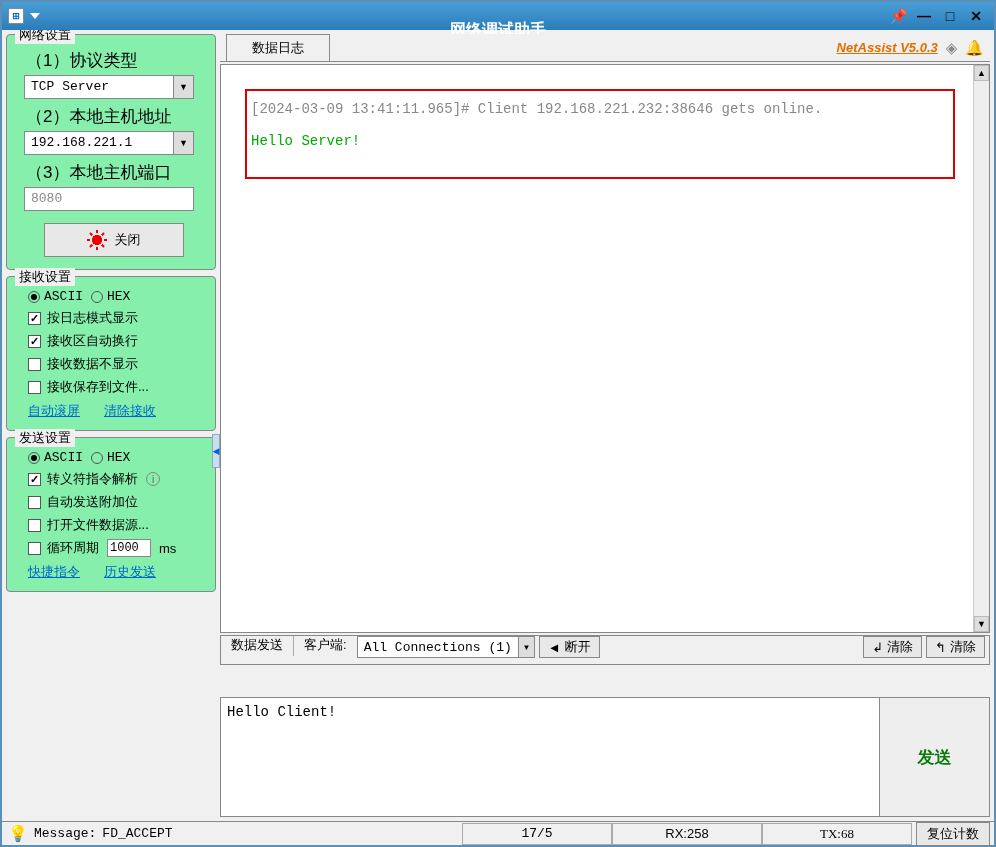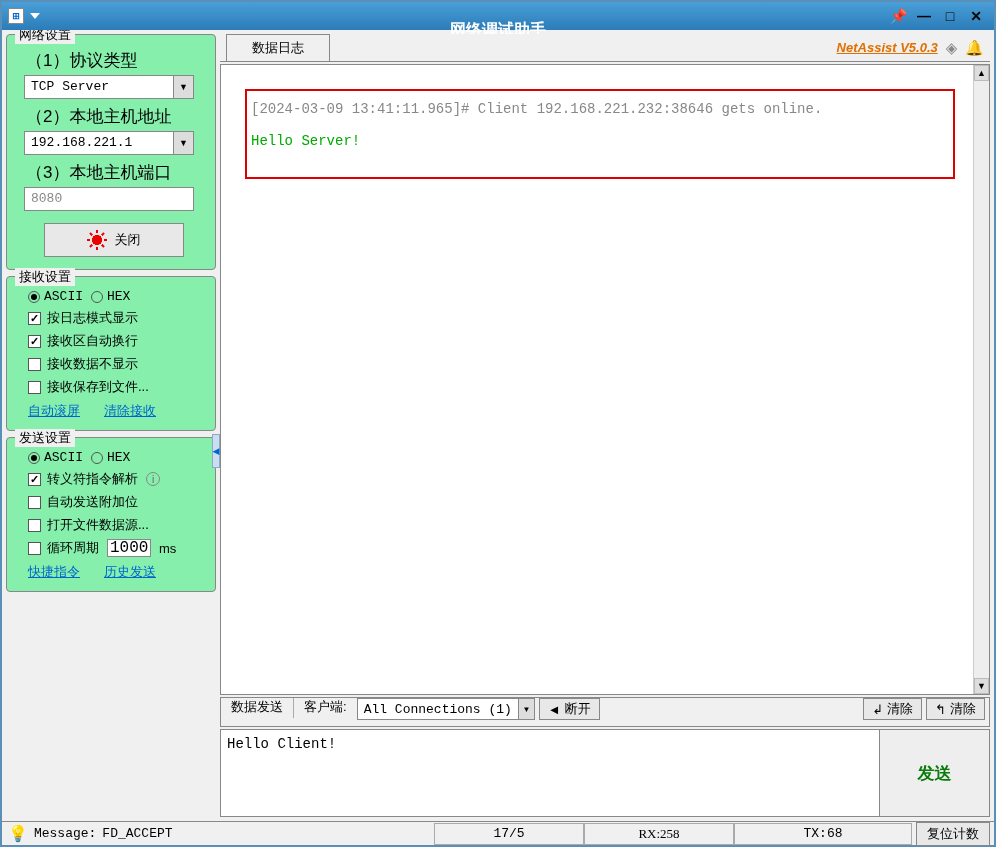--- a/index.html
+++ b/index.html
@@ -29,21 +29,21 @@
 .radio-row { display: flex; gap: 8px; margin: 4px 0 4px 8px; align-items: center; }
 .radio-item { display: flex; align-items: center; gap: 4px; }
 .radio { width: 12px; height: 12px; border: 1px solid #555; border-radius: 50%; display: flex; align-items: center; justify-content: center; }
 .radio.checked::after { content: ""; width: 6px; height: 6px; background: #000; border-radius: 50%; }
 .check-row { display: flex; align-items: center; gap: 6px; margin: 5px 0 5px 8px; }
 .checkbox { width: 13px; height: 13px; border: 1px solid #555; background: #fff; display: flex; align-items: center; justify-content: center; font-size: 11px; line-height: 1; }
 .checkbox.checked::after { content: "✓"; color: #000; font-weight: bold; }
 .link-row { display: flex; gap: 24px; margin: 6px 0 0 8px; }
 .alink { color: #06c; text-decoration: underline; cursor: pointer; }
 .info-icon { display: inline-flex; width: 14px; height: 14px; border: 1px solid #888; border-radius: 50%; align-items: center; justify-content: center; font-size: 10px; color: #666; margin-left: 2px; }
-.cycle-input { width: 44px; height: 18px; border: 1px solid #888; font-family: "Courier New", monospace; font-size: 16px; padding: 0 2px; margin: 0 2px; }
+.cycle-input { width: 44px; height: 18px; border: 1px solid #888; font-family: "Courier New", monospace; font-size: 12px; padding: 0 2px; margin: 0 2px; }
 .main { flex: 1; display: flex; flex-direction: column; gap: 2px; background: #f0f0f0; position: relative; }
 .collapse-handle { position: absolute; left: -8px; top: 400px; width: 8px; height: 34px; background: #cde; border: 1px solid #8ac; display: flex; align-items: center; justify-content: center; font-size: 9px; color: #06c; }
 .log-header { display: flex; align-items: center; height: 28px; padding: 0 6px; border-bottom: 1px solid #888; }
 .tab { border: 1px solid #888; border-bottom: none; padding: 4px 25px; background: #f0f0f0; }
 .brand { margin-left: auto; display: flex; align-items: center; gap: 8px; }
 .brand-text { color: #e07000; font-weight: bold; text-decoration: underline; font-style: italic; }
 .diamond { color: #888; font-size: 15px; }
 .bell { color: #aaa; font-size: 15px; }
 .log-area { flex: 1; background: #fff; border: 1px solid #888; position: relative; padding: 8px 18px 8px 8px; overflow: hidden; }
 .log-scrollbar { position: absolute; right: 0; top: 0; bottom: 0; width: 16px; background: #eee; border-left: 1px solid #ccc; }
@@ -52,21 +52,21 @@
 .log-line { font-family: "Courier New", monospace; font-size: 14px; white-space: pre; }
 .log-gray { color: #888; }
 .log-green { color: #0a0; }
 .send-bar { display: flex; height: 30px; border: 1px solid #888; background: #f0f0f0; padding: 0 4px; gap: 4px; }
 .send-bar .lbl { padding: 0 6px; }
 .send-bar .sep { width: 1px; height: 20px; background: #aaa; }
 .mini-combo { border: 1px solid #888; background: #fff; height: 22px; display: flex; align-items: center; }
 .mini-combo .ct { font-family: "Courier New", monospace; padding: 0 6px; }
 .mini-combo .cb { width: 16px; border-left: 1px solid #888; background: #ddd; display: flex; align-items: center; justify-content: center; font-size: 8px; height: 100%; }
 .small-btn { border: 1px solid #888; background: #e8e8e8; height: 22px; padding: 0 8px; display: flex; align-items: center; gap: 4px; cursor: pointer; }
-.send-area { display: flex; height: 88px; border: 1px solid #888; }
+.send-area { display: flex; height: 120px; border: 1px solid #888; margin-top: 30px; }
 .send-text { flex: 1; background: #fff; padding: 6px; font-family: "Courier New", monospace; font-size: 14px; }
 .send-btn { width: 110px; background: #eee; border-left: 1px solid #888; display: flex; align-items: center; justify-content: center; color: #0a7a0a; font-size: 17px; font-weight: bold; cursor: pointer; }
 .statusbar { height: 24px; background: #f0f0f0; border-top: 1px solid #888; display: flex; align-items: center; font-size: 13px; }
 .status-cell { border: 1px solid #aaa; height: 22px; display: flex; align-items: center; justify-content: center; padding: 0 6px; }
 .status-msg { flex: 1; display: flex; align-items: center; gap: 6px; padding-left: 6px; font-family: "Courier New", monospace; }
 .bulb { color: #dc0; font-size: 16px; }
 .reset-btn { border: 1px solid #888; background: #e8e8e8; padding: 2px 10px; cursor: pointer; margin: 0 4px; }
 .hex-lbl { font-family: "Courier New", monospace; }
 </style>
 </head>
@@ -241,17 +241,17 @@
     </div>
   </div>
 
   <div class="statusbar">
     <div class="status-msg">
       <span class="bulb">💡</span>
       <span>Message:</span>
         <span>FD_ACCEPT</span>
     </div>
     <div class="status-cell" style="width:150px;font-family:'Courier New',monospace">17/5</div>
-    <div class="status-cell" style="width:150px;font-family:Liberation Serif, serif">RX:258</div>
-    <div class="status-cell" style="width:178px;font-family:Liberation Mono, monospace">TX:68</div>
+    <div class="status-cell" style="width:150px;font-family:Liberation Sans, sans-serif">RX:258</div>
+    <div class="status-cell" style="width:150px;font-family:Liberation Serif, serif">TX:68</div>
     <div class="reset-btn">复位计数</div>
   </div>
 </div>
 
 </body></html>

